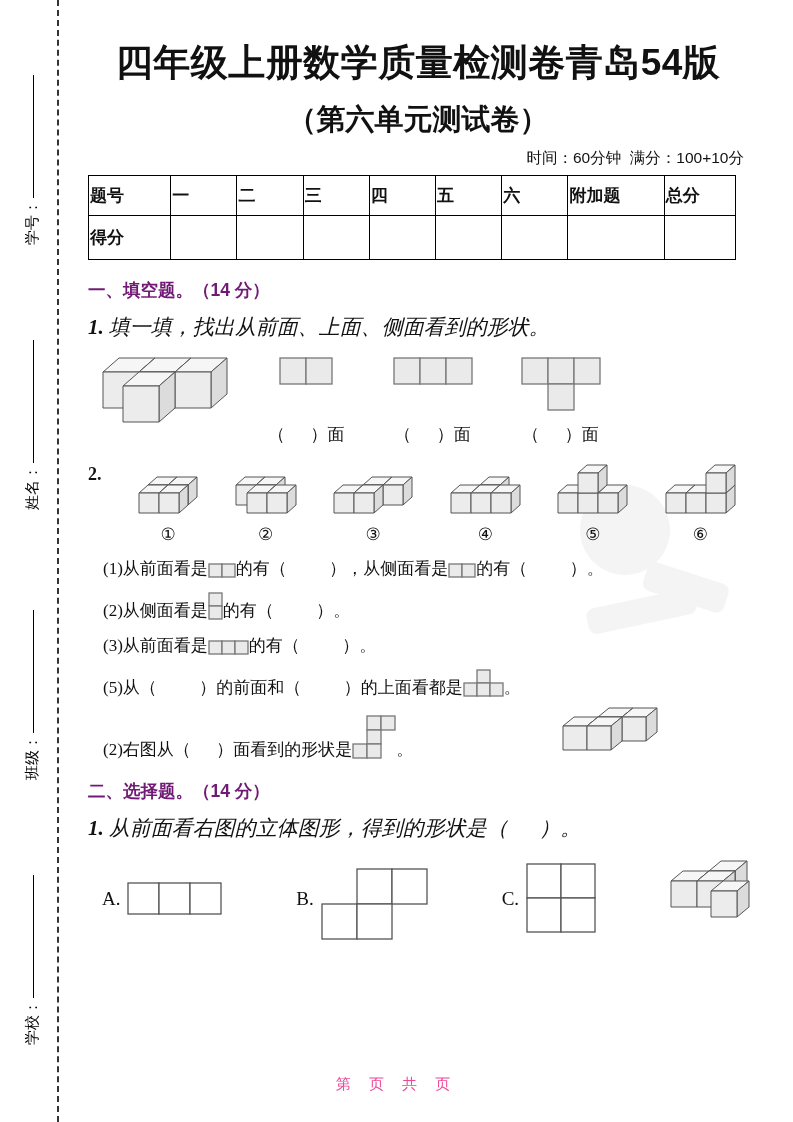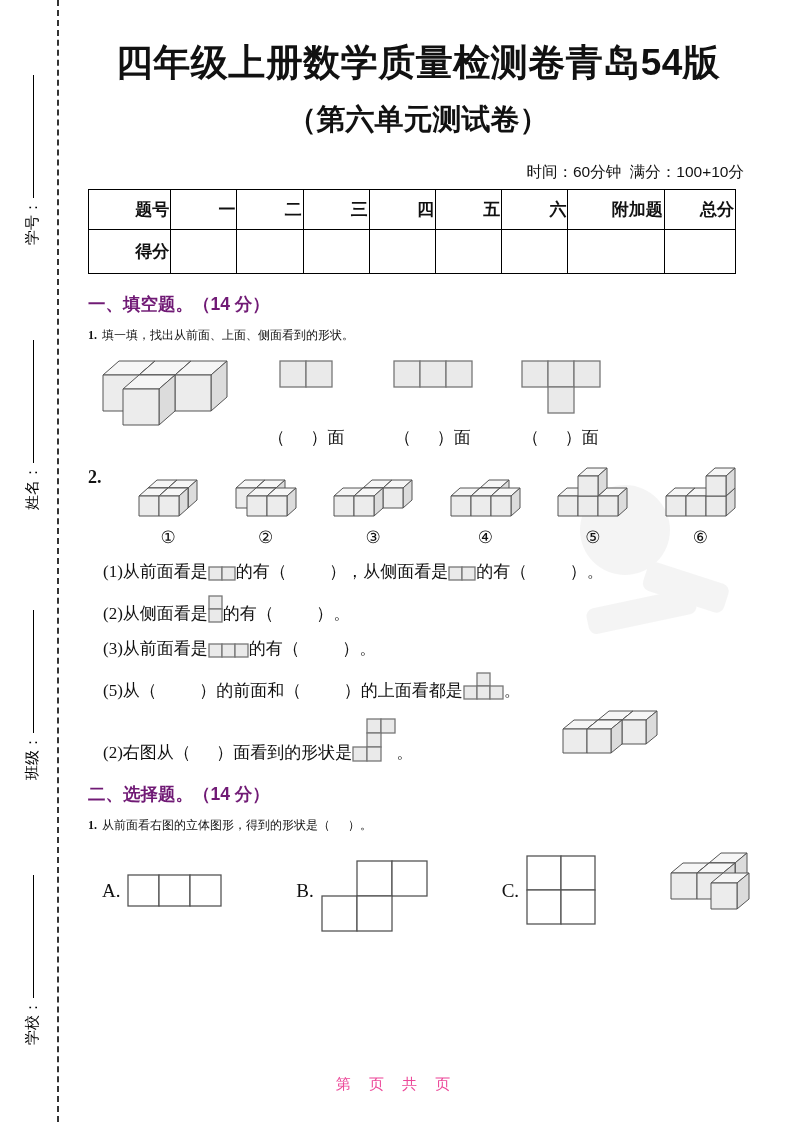--- a/index.html
+++ b/index.html
@@ -13,29 +13,29 @@
                 font-size:15px; color:#000; }
   .sf-label { white-space:nowrap; }
   .sf-line  { flex:1; border-bottom:1.6px solid #000; height:2px; margin-left:2px; }
   .sf1{left:-53px; top:149px;} .sf2{left:-53px; top:414px;}
   .sf3{left:-53px; top:684px;} .sf4{left:-53px; top:949px;}
 
   .main { position:absolute; left:88px; top:0; width:660px; }
 
   .title    { margin:38px 0 0; text-align:center; font:bold 37px "Liberation Sans",sans-serif; letter-spacing:0.5px; }
   .subtitle { margin:12px 0 8px; text-align:center; font:bold 29px "Liberation Sans",sans-serif; }
-  .info     { margin-top:22px; text-align:right; font:15.5px "Liberation Sans",sans-serif; white-space:pre-wrap; padding-right:4px; }
+  .info     { margin-top:8px; text-align:right; font:15.5px "Liberation Sans",sans-serif; white-space:pre-wrap; padding-right:4px; }
 
   table.score { border-collapse:collapse; width:648px; margin-top:6px; table-layout:fixed; }
-  table.score td { border:1.6px solid #000; height:37px; text-align:right;
+  table.score td { border:1.6px solid #000; height:37px; text-align:left;
                    font:bold 17px "Liberation Sans",sans-serif; overflow:hidden; }
   table.score tr.score-row td { height:41px; }
 
   .sec-head { margin:18px 0 0; font:bold 17.5px "Liberation Sans",sans-serif; color:#701a75; }
-  .q   { margin:11px 0 0; font-size:12px; white-space:pre-wrap; }
+  .q   { margin:11px 0 0; font-size:21px; white-space:pre-wrap;font-style:italic; }
   .qnum{ font-weight:bold; margin-right:5px; }
   .sub { margin:12px 0 0; font-size:17px; white-space:pre-wrap; padding-left:15px; }
   .shp svg { vertical-align:-4px; }
 
   .q1-row { display:flex; align-items:flex-start; margin:16px 0 0 14px; }
   .q1-fig { margin-right:40px; }
   .view-block { display:flex; flex-direction:column; align-items:center; margin-right:48px; }
   .shape-slot { height:66px; display:flex; align-items:flex-start; }
   .view-label { font-size:17px; white-space:pre-wrap; }
 

